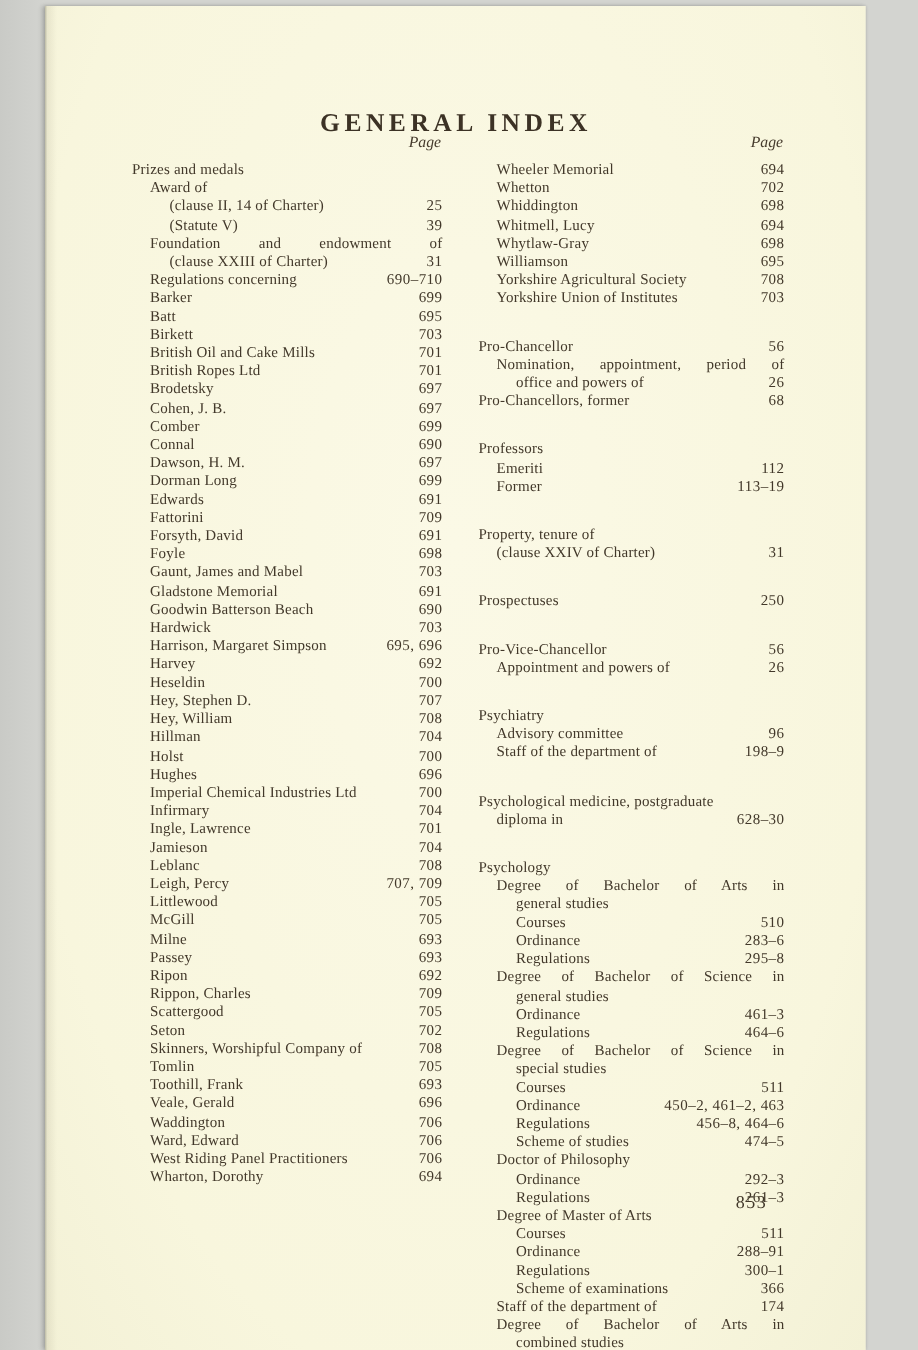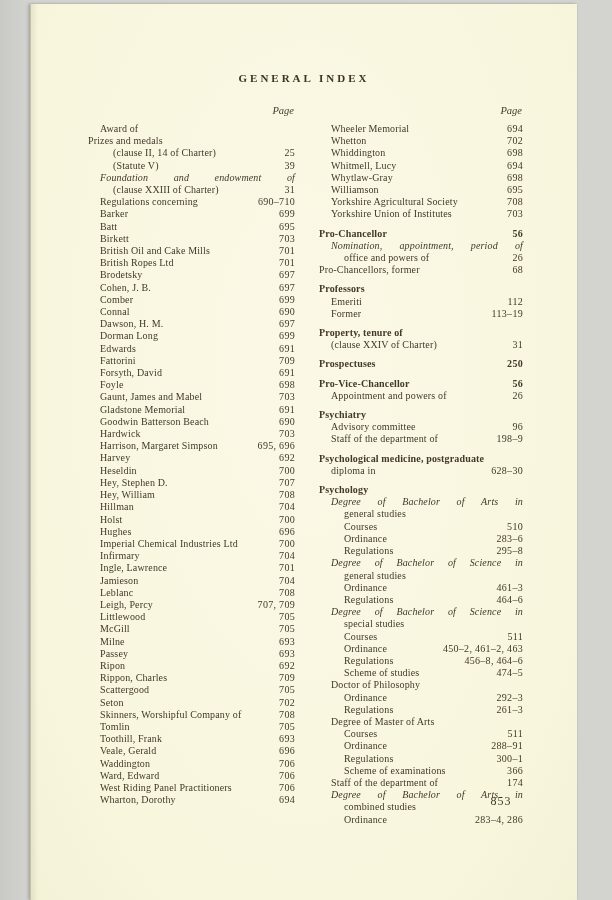--- a/index.html
+++ b/index.html
@@ -25,28 +25,28 @@
   }
   .page::before {
     content: "";
     position: absolute; left: 0; top: 0; bottom: 0; width: 7px;
     background: linear-gradient(to right, rgba(90,80,55,0.10), rgba(0,0,0,0));
   }
   .header {
     position: absolute;
     left: 0; top: 68px; width: 100%;
     text-align: center;
-    font-size: 11px;
+    font-size: 17px;
     letter-spacing: 3px;
     color: #3c3225;
     font-weight: bold;
   }
   .col {
     position: absolute;
-    top: 101px;
+    top: 86px;
     color: #42382a;
   }
   .col0 { left: 57px;  width: 207px; }
   .col1 { left: 288px; width: 204px; }
   .page-label {
     text-align: right;
     font-style: italic;
     font-size: 10.5px;
     line-height: 12px;
     margin-bottom: 6px;
@@ -61,52 +61,52 @@
     white-space: nowrap;
   }
   .row .t { letter-spacing: 0.15px; }
   .indent1 .t { padding-left: 12px; }
   .indent2 .t { padding-left: 25px; }
   .row .n {
     margin-left: auto;
     padding-left: 6px;
     letter-spacing: 0.3px;
   }
-  .row.justify { white-space: normal; font-style: italic; }
+  .row.justify { white-space: normal; }
   .row.justify .t {
     flex: 1;
     text-align: justify;
     text-align-last: justify;
   }
-  .row.gap { margin-top: 7px; font-weight: bold; }
+  .row.gap { margin-top: 20px; }
   .folio {
     position: absolute;
     left: 428px; top: 790px;
     width: 84px;
     text-align: center;
     font-size: 12px;
     letter-spacing: 1px;
     color: #42382a;
   }
 </style>
 </head>
 <body>
 
 <div class="scan-bg">
   <div class="page">
     <div class="header">GENERAL INDEX</div>
 
     <div class="col col0">
       <div class="page-label">Page</div>
       <div class="entries">
-          <div class="row indent1">
-            <span class="t">Award of</span>
-          </div>
           <div class="row indent0">
             <span class="t">Prizes and medals</span>
+          </div>
+          <div class="row indent1">
+            <span class="t">Award of</span>
           </div>
           <div class="row indent2">
             <span class="t">(clause II, 14 of Charter)</span>
             <span class="n">25</span>
           </div>
           <div class="row indent2">
             <span class="t">(Statute V)</span>
             <span class="n">39</span>
           </div>
           <div class="row indent1 justify">

